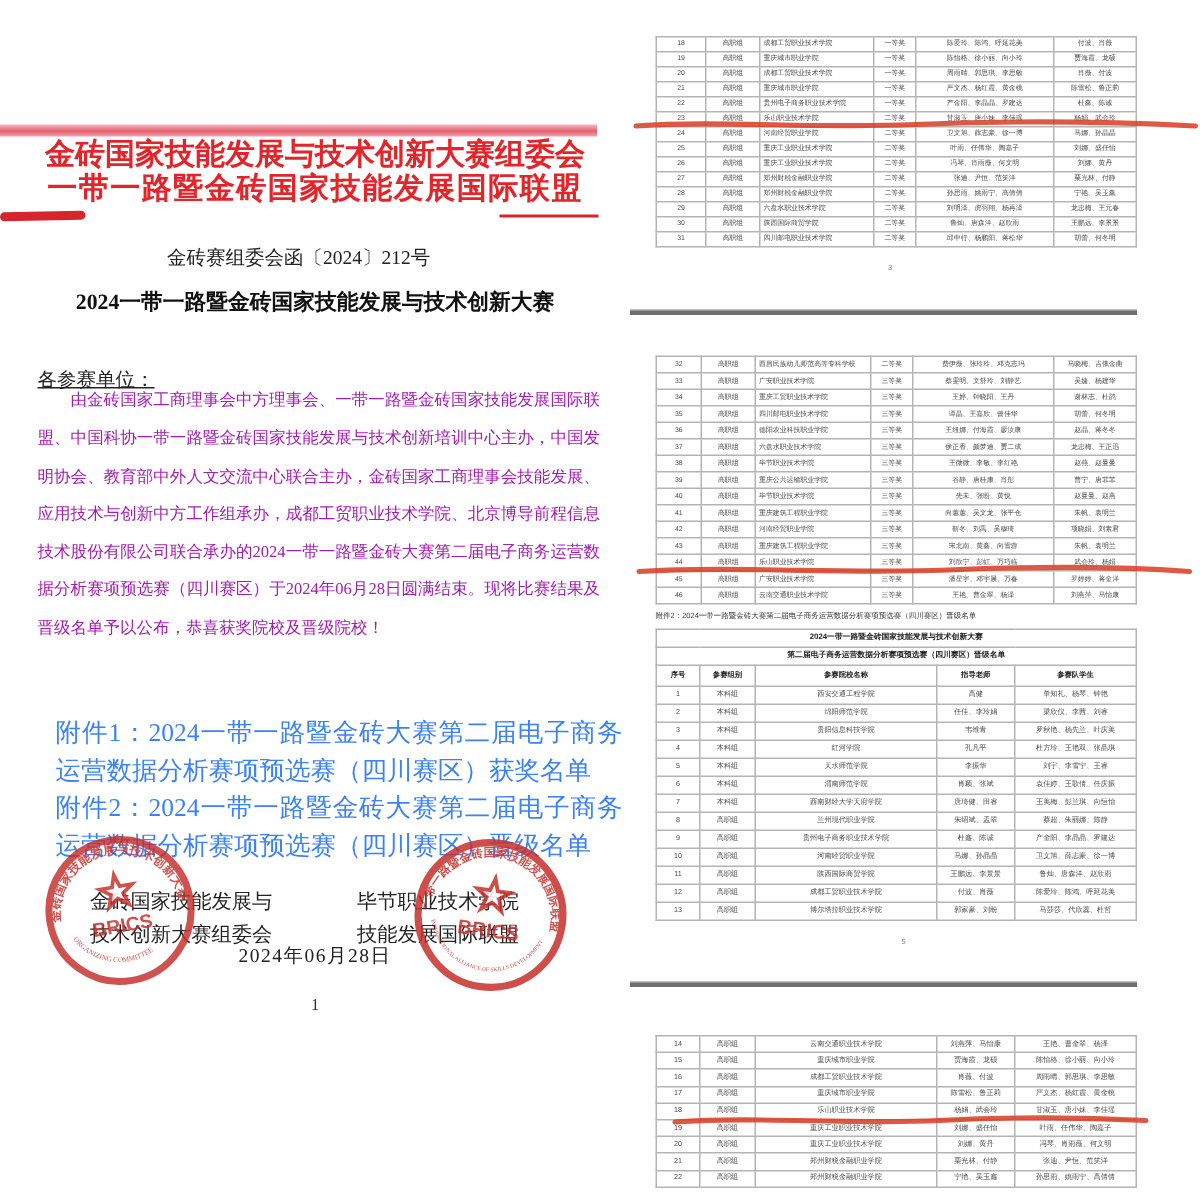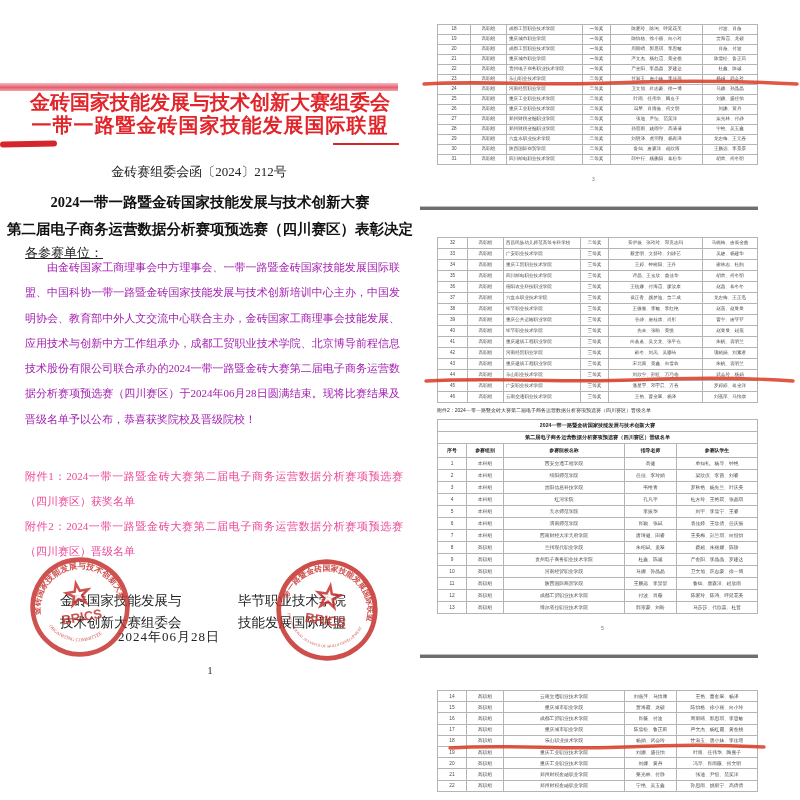--- a/index.html
+++ b/index.html
@@ -4,38 +4,38 @@
 <style>
   html,body{margin:0;padding:0;background:#ffffff;}
   #page{position:relative;width:800px;height:800px;background:#ffffff;overflow:hidden;
         font-family:"Liberation Serif","DejaVu Serif",serif;}
   .abs{position:absolute;}
 
   
   .redbar{left:0;top:83px;width:398px;height:8px;
           background:linear-gradient(180deg,#f5b9c1,#e4606e 55%,#f1a3ae);}
   .orgline{left:0;top:92px;width:420px;text-align:center;color:#e2252a;font-weight:bold;
-           font-family:Liberation Mono, monospace;font-size:20px;line-height:23px;
+           font-family:Liberation Sans, sans-serif;font-size:20px;line-height:23px;
            white-space:nowrap;}
   .orgline2{top:115px;letter-spacing:1px;}
   .stroke-l{left:0;top:141px;width:57px;height:6px;background:#d6262b;border-radius:3px;transform:rotate(-1.2deg);}
   .stroke-r{left:333px;top:143px;width:66px;height:2.4px;background:#d6262b;}
   .docnum{left:0;top:163px;width:398px;text-align:center;font-size:13px;color:#222;}
   .subject{left:0;top:189px;width:420px;text-align:center;font-weight:bold;color:#111;
            font-size:14.5px;line-height:27px;}
   .salutation{left:25px;top:244px;font-size:13px;color:#222;text-decoration:underline;}
   .docbody{left:25px;top:255px;width:375px;font-size:11px;line-height:25.3px;color:#a21caf;
            text-align:justify;text-indent:2em;margin:0;}
-  .attach{left:25px;width:378px;font-size:11px;line-height:25px;color:#ec4899;text-align:justify;margin:0;}
+  .attach{left:25px;width:378px;font-size:17px;line-height:25px;color:#3b82f6;text-align:justify;margin:12px;}
   .attach1{top:464px;}
   .attach2{top:514px;}
   .sig{font-size:13.5px;line-height:22px;color:#222;text-align:center;white-space:nowrap;}
   .sigL{left:60px;top:590px;}
   .sigR{left:238px;top:590px;}
-  .docdate{left:118px;top:628px;width:184px;text-align:left;font-size:13px;color:#222;letter-spacing:1px;}
+  .docdate{left:118px;top:628px;width:184px;text-align:center;font-size:13px;color:#222;letter-spacing:1px;}
   .pagenum{left:200px;top:664px;width:20px;text-align:center;font-size:11px;color:#333;}
   .seal{pointer-events:none;}
 
   
   .shotfont{font-family:"Liberation Sans","DejaVu Sans",sans-serif;}
   table.t{border-collapse:collapse;table-layout:fixed;background:#fff;}
   table.t td,table.t th{border:1px solid #b4b4b4;color:#4a4a4a;text-align:center;
       padding:0 1px;overflow:hidden;white-space:nowrap;font-weight:normal;}
   table.awards td{font-size:4.6px;height:9px;line-height:1.05;}
   table.awards td:nth-child(3){text-align:left;padding-left:2px;}
@@ -57,21 +57,20 @@
   <div class="abs redbar"></div>
   <div class="abs orgline">金砖国家技能发展与技术创新大赛组委会</div>
   <div class="abs orgline orgline2">一带一路暨金砖国家技能发展国际联盟</div>
   <div class="abs stroke-l"></div>
   <div class="abs stroke-r"></div>
 
   <div class="abs docnum">金砖赛组委会函〔2024〕212号</div>
 
   <div class="abs subject">
     <div>2024一带一路暨金砖国家技能发展与技术创新大赛</div>
-    <div>第二届电子商务运营数据分析赛项预选赛（四川赛区）表彰决定</div>
   </div>
 
   <div class="abs salutation">各参赛单位：</div>
   <p class="abs docbody">由金砖国家工商理事会中方理事会、一带一路暨金砖国家技能发展国际联盟、中国科协一带一路暨金砖国家技能发展与技术创新培训中心主办，中国发明协会、教育部中外人文交流中心联合主办，金砖国家工商理事会技能发展、应用技术与创新中方工作组承办，成都工贸职业技术学院、北京博导前程信息技术股份有限公司联合承办的2024一带一路暨金砖大赛第二届电子商务运营数据分析赛项预选赛（四川赛区）于2024年06月28日圆满结束。现将比赛结果及晋级名单予以公布，恭喜获奖院校及晋级院校！</p>
   <p class="abs attach attach1">附件1：2024一带一路暨金砖大赛第二届电子商务运营数据分析赛项预选赛（四川赛区）获奖名单</p>
   <p class="abs attach attach2">附件2：2024一带一路暨金砖大赛第二届电子商务运营数据分析赛项预选赛（四川赛区）晋级名单</p>
 
   <div class="abs sig sigL">
     <div>金砖国家技能发展与</div>
     <div>技术创新大赛组委会</div>

